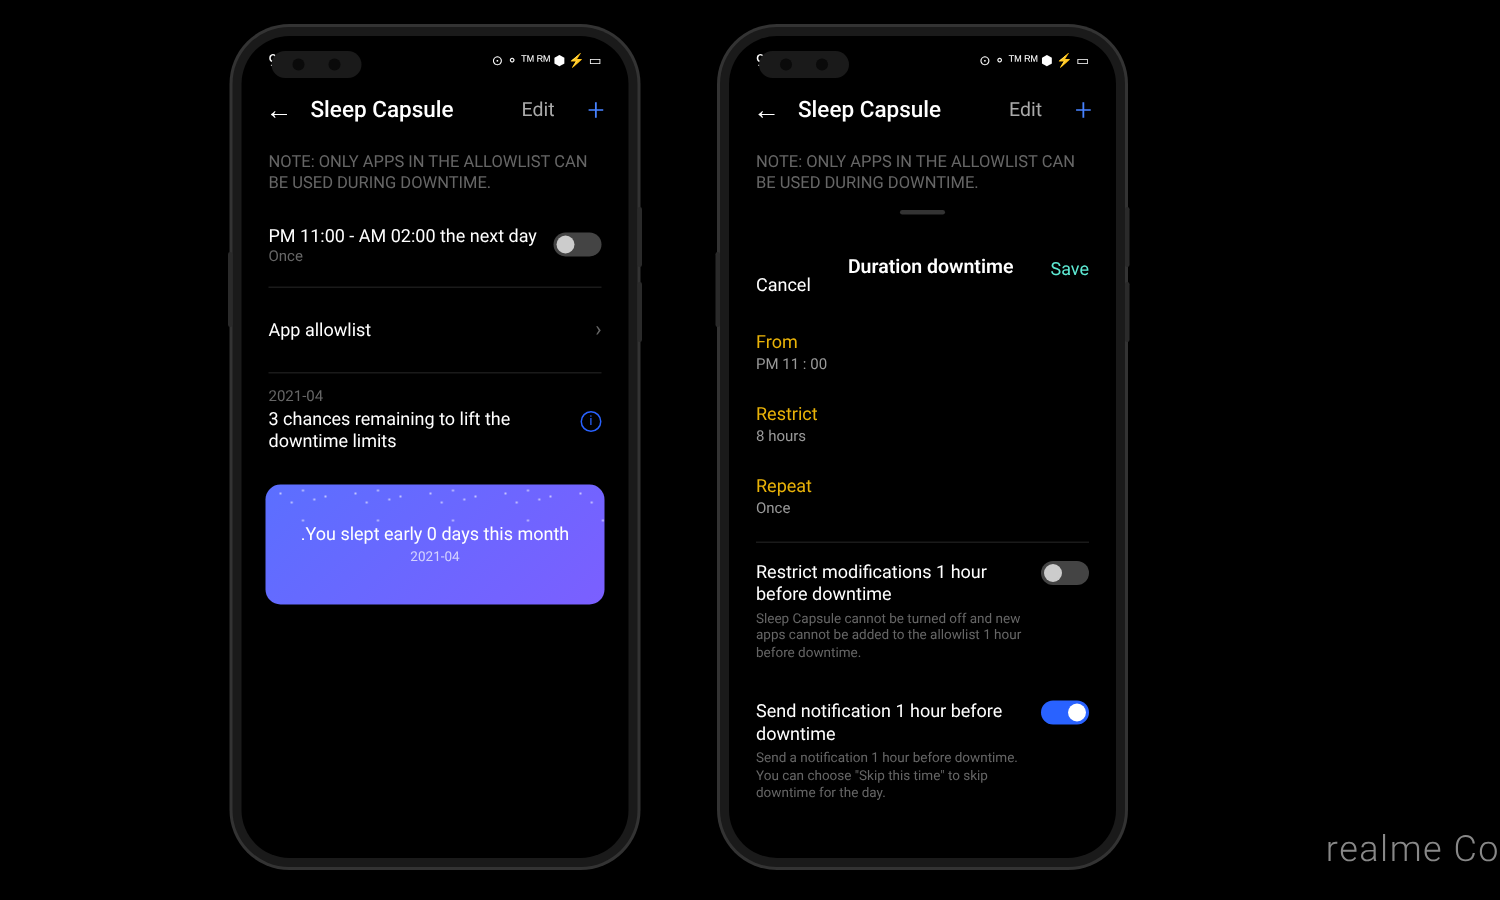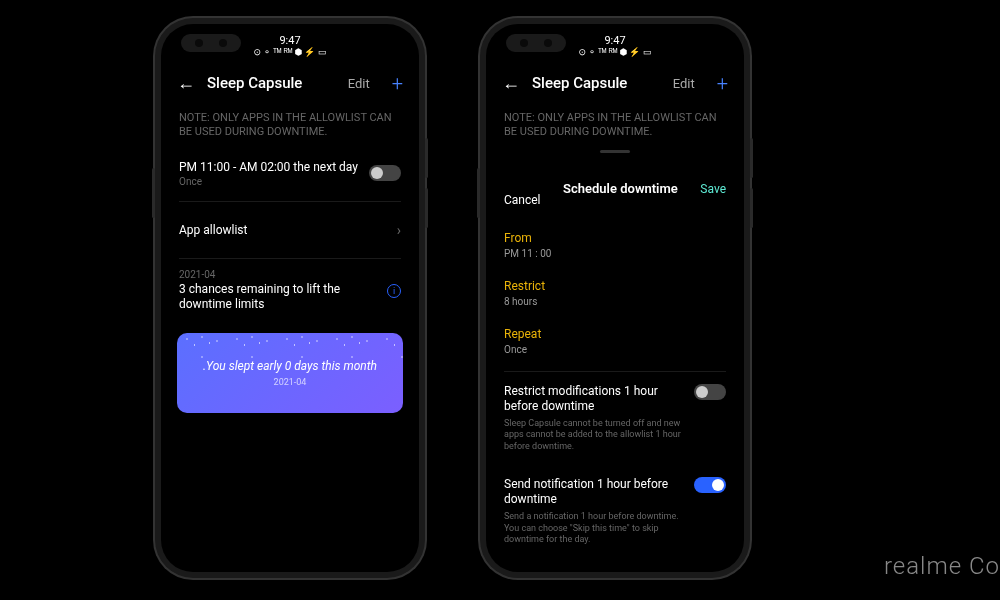--- a/index.html
+++ b/index.html
@@ -7,21 +7,21 @@
 .phone-frame { position: absolute; width: 270px; height: 560px; background: #1a1a1a; border-radius: 38px; padding: 6px; box-shadow: 0 0 0 2px #333; }
 .phone-frame.left { left: 155px; top: 18px; }
 .phone-frame.right { left: 480px; top: 18px; }
 .screen { width: 100%; height: 100%; background: #000; border-radius: 32px; overflow: hidden; position: relative; display: flex; flex-direction: column; }
 .notch { position: absolute; top: 10px; left: 20px; width: 60px; height: 18px; background: #1a1a1a; border-radius: 10px; z-index: 10; display: flex; align-items: center; justify-content: space-around; padding: 0 6px; }
 .notch-dot { width: 8px; height: 8px; background: #0a0a0a; border-radius: 50%; }
 .btn-side { position: absolute; background: #2a2a2a; border-radius: 2px; }
 .btn-vol1 { right: -3px; top: 120px; width: 3px; height: 40px; }
 .btn-vol2 { right: -3px; top: 170px; width: 3px; height: 40px; }
 .btn-pwr { left: -3px; top: 150px; width: 3px; height: 50px; }
-.status-bar { display: flex; justify-content: space-between; align-items: center; padding: 10px 18px 4px; color: #fff; font-size: 11px; flex-direction: column; }
+.status-bar { display: flex; justify-content: space-between; align-items: center; padding: 10px 18px 4px; color: #fff; font-size: 11px; }
 .status-right { display: flex; gap: 3px; align-items: center; font-size: 9px; }
 .header { display: flex; align-items: center; padding: 10px 16px; gap: 12px; }
 .back-arrow { color: #fff; font-size: 18px; }
 .header-title { color: #fff; font-size: 15px; font-weight: 500; flex: 1; }
 .edit-btn { color: #aaa; font-size: 13px; margin-right: 10px; }
 .plus-btn { color: #4782ff; font-size: 20px; font-weight: 300; }
 .note { color: #666; font-size: 11px; padding: 6px 18px; line-height: 1.3; }
 .content { flex: 1; overflow: hidden; padding: 0 0; }
 .row { display: flex; align-items: center; padding: 14px 18px; border-bottom: 0; }
 .row-text { flex: 1; }
@@ -33,21 +33,21 @@
 .toggle.on .toggle-knob { left: 18px; background: #fff; }
 .chevron { color: #666; font-size: 14px; }
 .divider { height: 1px; background: #1a1a1a; margin: 0 18px; }
 .info-row { padding: 10px 18px; display: flex; align-items: center; }
 .info-text { flex: 1; }
 .info-date { color: #666; font-size: 10px; }
 .info-msg { color: #fff; font-size: 12px; line-height: 1.3; margin-top: 2px; }
 .info-icon { width: 14px; height: 14px; border: 1.5px solid #2962ff; border-radius: 50%; display: flex; align-items: center; justify-content: center; color: #2962ff; font-size: 9px; }
 .sleep-card { margin: 10px 16px; height: 80px; background: linear-gradient(135deg, #5b6fff 0%, #7b5fff 100%); border-radius: 10px; display: flex; flex-direction: column; align-items: center; justify-content: center; position: relative; overflow: hidden; }
 .sleep-card::before { content: ''; position: absolute; top: 0; left: 0; right: 0; height: 25px; background: radial-gradient(circle at 20% 30%, #fff 0.5px, transparent 1px), radial-gradient(circle at 50% 20%, #fff 0.5px, transparent 1px), radial-gradient(circle at 80% 40%, #fff 0.5px, transparent 1px), radial-gradient(circle at 35% 60%, #fff 0.5px, transparent 1px), radial-gradient(circle at 65% 50%, #fff 0.5px, transparent 1px); background-size: 50px 20px; opacity: 0.6; }
-.sleep-text { color: #fff; font-size: 12px; z-index: 1; font-style: italic; }
+.sleep-text { color: #fff; font-size: 12px; z-index: 1; }
 .sleep-date { color: rgba(255,255,255,0.7); font-size: 9px; margin-top: 4px; z-index: 1; }
 .handle { width: 30px; height: 3px; background: #333; border-radius: 2px; margin: 4px auto; }
 .modal-header { display: flex; align-items: center; padding: 14px 18px; }
 .modal-cancel { color: #fff; font-size: 12px; margin-top: 22px; }
 .modal-title { color: #fff; font-size: 13px; font-weight: 600; flex: 1; text-align: center; }
 .modal-save { color: #5eead4; font-size: 12px; }
 .section { padding: 10px 18px; }
 .section-label { color: #eab308; font-size: 12px; }
 .section-value { color: #999; font-size: 10px; margin-top: 3px; }
 .setting-row { padding: 12px 18px; display: flex; align-items: flex-start; gap: 10px; }
@@ -129,21 +129,21 @@
       <span class="back-arrow">←</span>
       <span class="header-title">Sleep Capsule</span>
       <span class="edit-btn">Edit</span>
       <span class="plus-btn">+</span>
     </div>
     <div class="note">NOTE: ONLY APPS IN THE ALLOWLIST CAN BE USED DURING DOWNTIME.</div>
     <div class="handle"></div>
     <div class="content">
       <div class="modal-header">
         <span class="modal-cancel">Cancel</span>
-        <span class="modal-title">Schedule downtime</span>
+        <span class="modal-title">Duration downtime</span>
         <span class="modal-save">Save</span>
       </div>
       <div class="section">
         <div class="section-label">From</div>
         <div class="section-value">PM 11 : 00</div>
       </div>
       <div class="section">
         <div class="section-label">Restrict</div>
         <div class="section-value">8 hours</div>
       </div>

